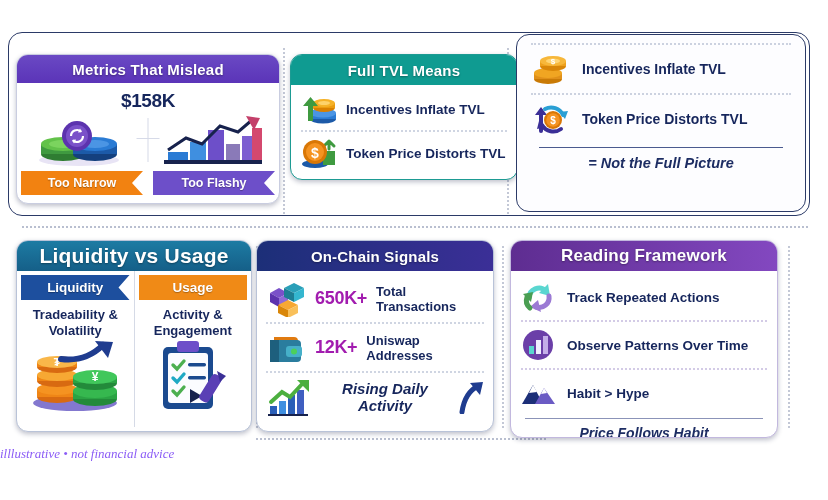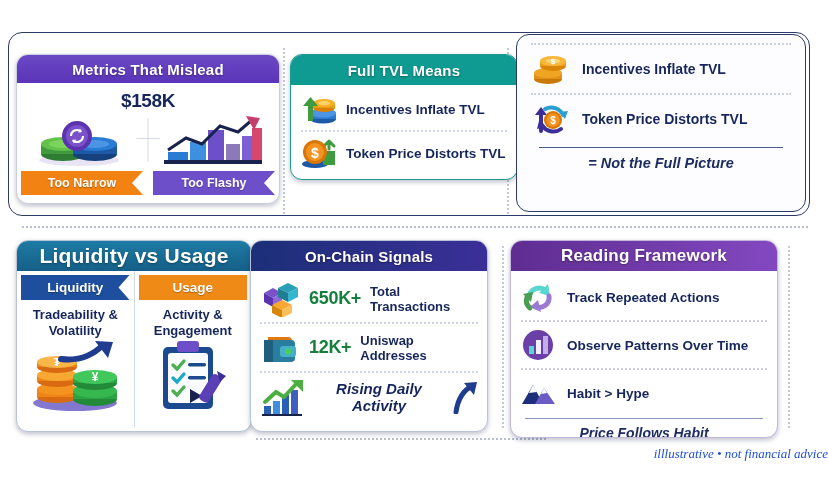--- a/index.html
+++ b/index.html
@@ -113,48 +113,48 @@
   }
   .sub-ribbon.blue{background:#1d4f9e;
     clip-path:polygon(0 0,100% 0,calc(100% - 11px) 50%,100% 100%,0 100%);}
   .sub-ribbon.orange{background:#f08a16;}
   .split-text{
     text-align:center;color:#16265c;font-size:13px;font-weight:bold;
     line-height:1.22;padding:7px 4px 0;
   }
 
   
-  #card-signals{left:250px;top:240px;width:236px;height:190px;
+  #card-signals{left:256px;top:240px;width:236px;height:190px;
     border:1.4px solid #b9c3d8;}
   #card-signals .card-head{
     background:linear-gradient(90deg,#1c2f78 0%,#3b2f97 100%);font-size:15px;
   }
   .sig-row{display:flex;align-items:center;gap:9px;height:47px;padding:0 9px;}
-  .sig-num{font-size:18px;font-weight:bold;color:#15803d;letter-spacing:-.3px;}
+  .sig-num{font-size:18px;font-weight:bold;color:#a21caf;letter-spacing:-.3px;}
   .sig-label{font-size:13px;font-weight:600;color:#16265c;}
   .sig-big{font-size:15px;font-weight:bold;color:#16265c;font-style:italic;text-align:center;}
   .sig-sep{margin:0 9px;border-top:2px dotted #cfd5e2;}
 
   
   #card-reading{left:510px;top:240px;width:266px;height:196px;
     border:1.4px solid #c2b8de;}
   #card-reading .card-head{
     background:linear-gradient(90deg,#5e2d91 0%,#8348c0 100%);font-size:17px;
   }
   .rf-row{display:flex;align-items:center;gap:10px;height:46px;padding:0 10px;}
   .rf-label{font-size:13.5px;font-weight:600;color:#16265c;}
   .rf-sep{margin:0 10px;border-top:2px dotted #d3cbe6;}
   .rf-rule{margin:2px 14px 0;border-top:1.4px solid #8b93b8;}
   .rf-concl{text-align:center;color:#1d2d63;font-size:14px;font-weight:bold;
     font-style:italic;padding-top:6px;}
 
   
   .footnote{
-    position:absolute;left:0;top:446px;width:828px;text-align:right;
-    color:#1d4ed8;font-size:13px;font-style:italic;
+    position:absolute;left:0;top:446px;width:828px;text-align:left;
+    color:#8b5cf6;font-size:13px;font-style:italic;
     font-family:"Liberation Serif", serif;
   }
 
   .icon{flex:0 0 auto;display:block;}
 </style>
 </head>
 <body>
 
 <div class="stage">
 

